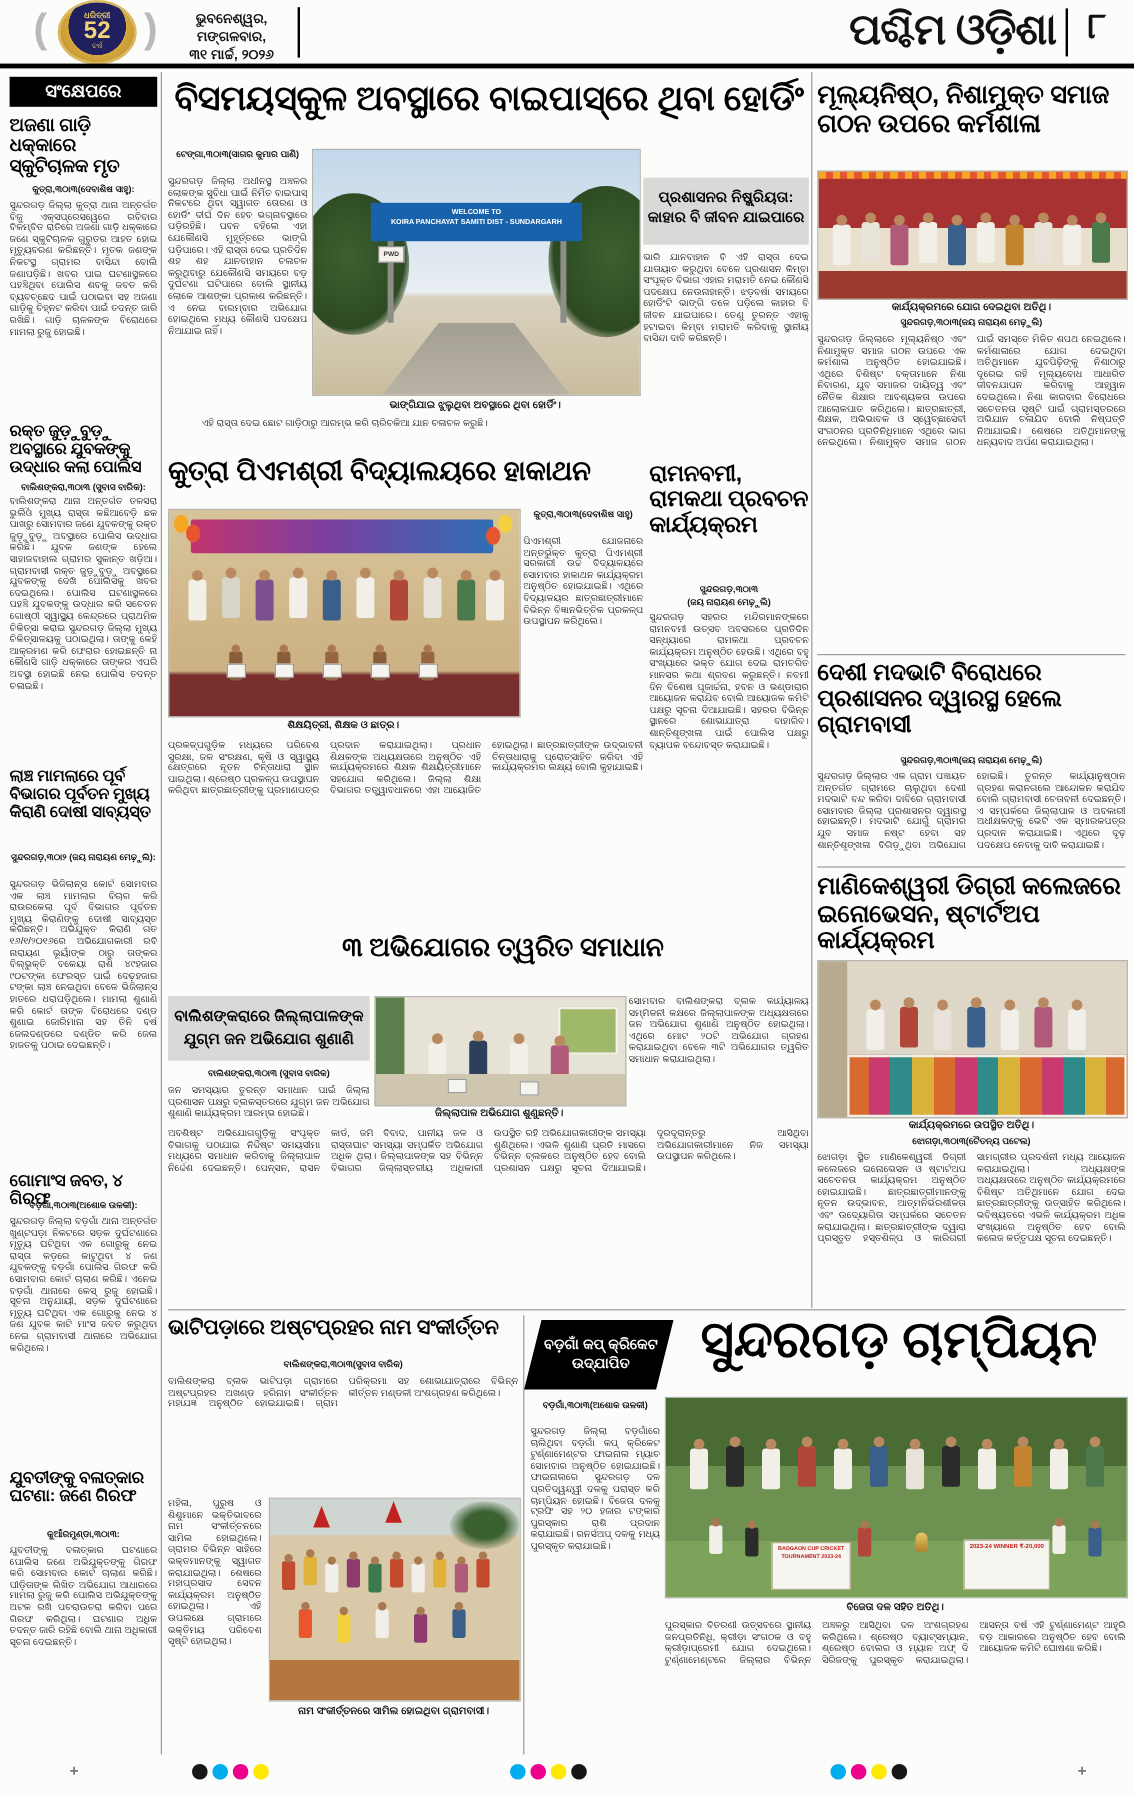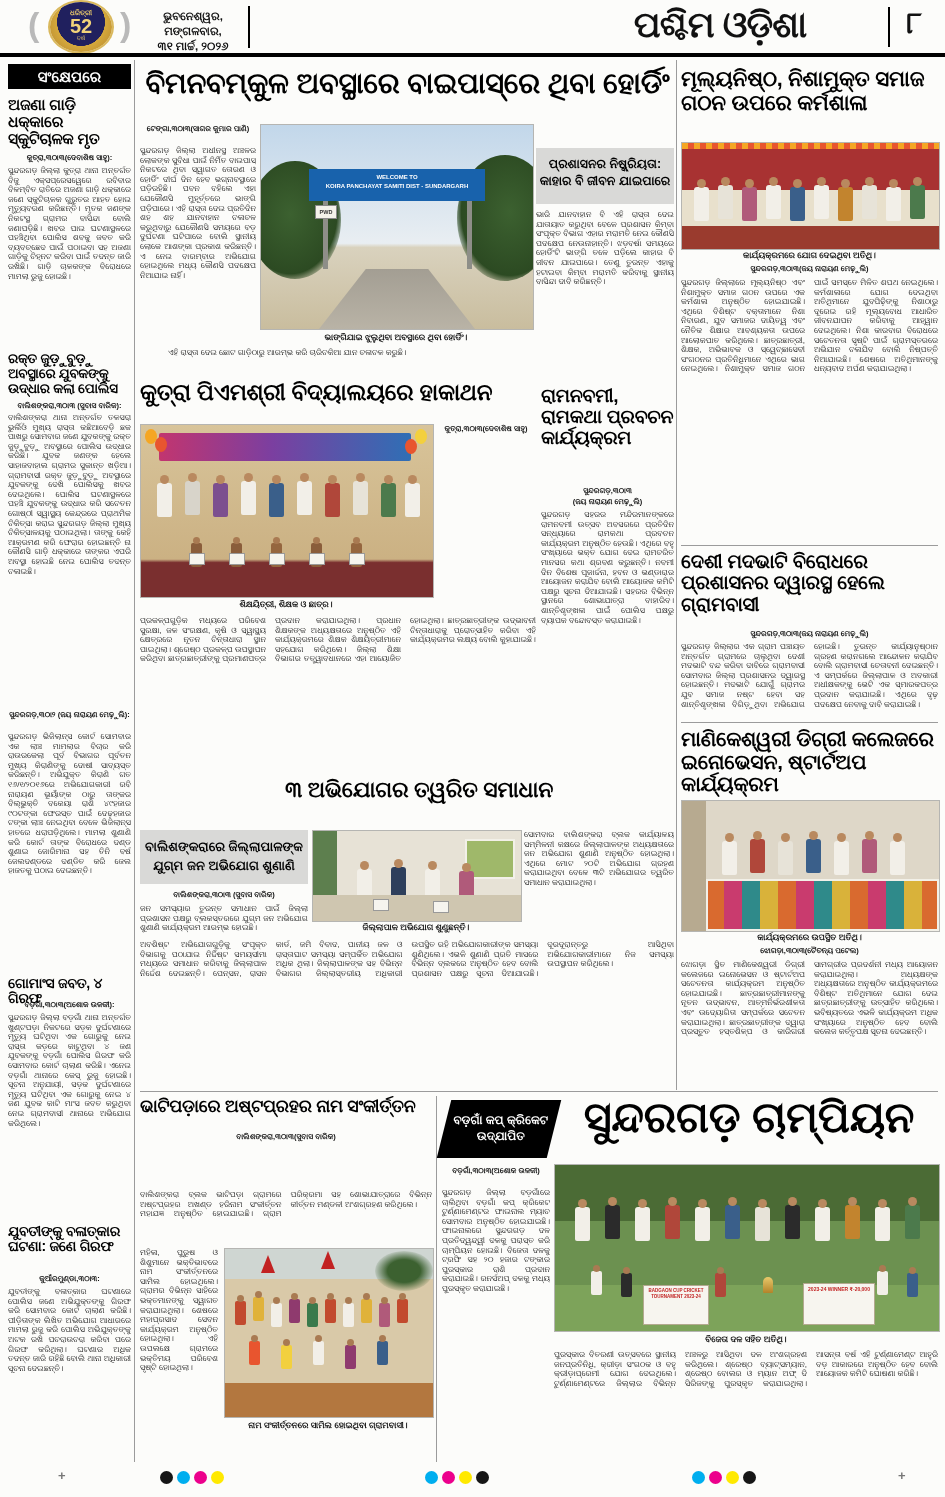--- a/index.html
+++ b/index.html
@@ -46,50 +46,51 @@
       <div class="ctr" style="color:#e8c96a;font-size:7px;font-weight:bold;margin-top:7px;">ଧରିତ୍ରୀ</div>
       <div class="ctr" style="color:#f2d37a;font-size:20px;font-weight:bold;line-height:18px;">52</div>
       <div class="ctr" style="color:#e8c96a;font-size:6px;">ବର୍ଷ</div>
     </div>
   </div>
   <div class="abs ctr" style="left:142px;top:9px;width:102px;">
     <div class="b" style="font-size:11.5px;line-height:15px;">ଭୁବନେଶ୍ୱର, ମଙ୍ଗଳବାର,</div>
     <div class="b" style="font-size:11.5px;line-height:15px;">୩୧ ମାର୍ଚ୍ଚ, ୨୦୨୬</div>
   </div>
   <div class="abs" style="left:248px;top:6px;width:2px;height:42px;background:#000;"></div>
-  <div class="abs" style="left:560px;top:4px;width:320px;text-align:center;font-size:36px;font-weight:bold;letter-spacing:-1px;">ପଶ୍ଚିମ ଓଡ଼ିଶା</div>
+  <div class="abs" style="left:560px;top:4px;width:320px;text-align:right;font-size:36px;font-weight:bold;letter-spacing:-1px;">ପଶ୍ଚିମ ଓଡ଼ିଶା</div>
   <div class="abs" style="left:888px;top:7px;width:2px;height:40px;background:#000;"></div>
   <div class="abs ctr" style="left:892px;top:6px;width:44px;font-size:30px;font-weight:bold;">୮</div>
   <div class="abs" style="left:0;top:53px;width:945px;height:4px;background:#000;"></div>
 
   <div class="abs banner-black" style="left:8px;top:64px;width:123px;height:25px;font-size:15px;line-height:25px;">ସଂକ୍ଷେପରେ</div>
 
   <div class="abs hl" style="left:8px;top:96px;width:123px;height:54px;font-size:15.5px;">ଅଜଣା ଗାଡ଼ି ଧକ୍କାରେ ସ୍କୁଟିଚାଳକ ମୃତ</div>
   <div class="abs byl" style="left:8px;top:153px;width:123px;height:11px;">କୁତ୍ରା,୩୦ା୩(ଦେବାଶିଷ ସାହୁ):</div>
   <div class="abs body" style="left:8px;top:166px;width:123px;height:182px;">ସୁନ୍ଦରଗଡ଼ ଜିଲ୍ଲା କୁତ୍ରା ଥାନା ଅନ୍ତର୍ଗତ ବିଜୁ ଏକ୍ସପ୍ରେସୱେରେ ରବିବାର ବିଳମ୍ବିତ ରାତିରେ ଅଜଣା ଗାଡ଼ି ଧକ୍କାରେ ଜଣେ ସ୍କୁଟିଚାଳକ ଗୁରୁତର ଆହତ ହୋଇ ମୃତ୍ୟୁବରଣ କରିଛନ୍ତି। ମୃତକ ଜଣଙ୍କ ନିକଟସ୍ଥ ଗ୍ରାମର ବାସିନ୍ଦା ବୋଲି ଜଣାପଡ଼ିଛି। ଖବର ପାଇ ଘଟଣାସ୍ଥଳରେ ପହଞ୍ଚିଥିବା ପୋଲିସ ଶବକୁ ଜବତ କରି ବ୍ୟବଚ୍ଛେଦ ପାଇଁ ପଠାଇବା ସହ ଅଜଣା ଗାଡ଼ିକୁ ଚିହ୍ନଟ କରିବା ପାଇଁ ତଦନ୍ତ ଜାରି ରଖିଛି। ଗାଡ଼ି ଚାଳକଙ୍କ ବିରୋଧରେ ମାମଲା ରୁଜୁ ହୋଇଛି।</div>
 
   <div class="abs hl" style="left:8px;top:352px;width:123px;height:48px;font-size:13.5px;">ରକ୍ତ ଜୁଡ଼ୁବୁଡ଼ୁ ଅବସ୍ଥାରେ ଯୁବକଙ୍କୁ ଉଦ୍ଧାର କଲା ପୋଲିସ</div>
   <div class="abs byl" style="left:8px;top:401px;width:123px;height:11px;">ବାଲିଶଙ୍କରା,୩୦ା୩ (ସୁବାସ ବାରିକ):</div>
   <div class="abs body" style="left:8px;top:413px;width:123px;height:222px;">ବାଲିଶଙ୍କରା ଥାନା ଅନ୍ତର୍ଗତ ତଳସରା ଭୁର୍ଲିଓଁ ମୁଖ୍ୟ ରାସ୍ତା କଛିଆବେଡ଼ି ଛକ ପାଖରୁ ସୋମବାର ଜଣେ ଯୁବକଙ୍କୁ ରକ୍ତ ଜୁଡ଼ୁବୁଡ଼ୁ ଅବସ୍ଥାରେ ପୋଲିସ ଉଦ୍ଧାର କରିଛି। ଯୁବକ ଜଣଙ୍କ ହେଲେ ସାହାଜବାହାଲ ଗ୍ରାମର ସୁକାନ୍ତ ଖଡ଼ିଆ। ଗ୍ରାମବାସୀ ରକ୍ତ ଜୁଡ଼ୁବୁଡ଼ୁ ଅବସ୍ଥାରେ ଯୁବକଙ୍କୁ ଦେଖି ପୋଲିସକୁ ଖବର ଦେଇଥିଲେ। ପୋଲିସ ଘଟଣାସ୍ଥଳରେ ପହଞ୍ଚି ଯୁବକଙ୍କୁ ଉଦ୍ଧାର କରି ସଚେତନ ଗୋଷ୍ଠୀ ସ୍ୱାସ୍ଥ୍ୟ କେନ୍ଦ୍ରରେ ପ୍ରାଥମିକ ଚିକିତ୍ସା କରାଇ ସୁନ୍ଦରଗଡ଼ ଜିଲ୍ଲା ମୁଖ୍ୟ ଚିକିତ୍ସାଳୟକୁ ପଠାଇଥିଲା। ତାଙ୍କୁ କେହି ଆକ୍ରମଣ କରି ଫେରାର ହୋଇଛନ୍ତି ନା କୌଣସି ଗାଡ଼ି ଧକ୍କାରେ ତାଙ୍କର ଏପରି ଅବସ୍ଥା ହୋଇଛି ନେଇ ପୋଲିସ ତଦନ୍ତ ଚଳାଇଛି।</div>
 
+  <div class="abs hl" style="left:8px;top:640px;width:123px;height:68px;font-size:13.5px;">ଲାଞ୍ଚ ମାମଲାରେ ପୂର୍ବ ବିଭାଗର ପୂର୍ବତନ ମୁଖ୍ୟ କିରାଣି ଦୋଷୀ ସାବ୍ୟସ୍ତ</div>
   <div class="abs byl" style="left:8px;top:710px;width:123px;height:20px;">ସୁନ୍ଦରଗଡ଼,୩୦ା୨ (ଜୟ ନାରାୟଣ ମେଢ଼ୁଲି):</div>
   <div class="abs body" style="left:8px;top:732px;width:123px;height:240px;">ସୁନ୍ଦରଗଡ଼ ଭିଜିଲାନ୍ସ କୋର୍ଟ ସୋମବାର ଏକ ଲାଞ୍ଚ ମାମଲାର ବିଚାର କରି ରାଉରକେଲା ପୂର୍ବ ବିଭାଗର ପୂର୍ବତନ ମୁଖ୍ୟ କିରାଣିଙ୍କୁ ଦୋଷୀ ସାବ୍ୟସ୍ତ କରିଛନ୍ତି। ଅଭିଯୁକ୍ତ କିରାଣି ଗତ ୧୬/୧/୨୦୧୬ରେ ଅଭିଯୋଗକାରୀ ରବି ନାରାୟଣ ଭୂୟାଁଙ୍କ ଠାରୁ ତାଙ୍କର ବିଲ୍‌ଭୁକ୍ତି ବକେୟା ରାଶି ୪୯ହଜାର ୯୦ଟଙ୍କା ଫେରସ୍ତ ପାଇଁ ଦେଢ଼ହଜାର ଟଙ୍କା ଲାଞ୍ଚ ନେଇଥିବା ବେଳେ ଭିଜିଲାନ୍ସ ହାତରେ ଧରାପଡ଼ିଥିଲେ। ମାମଲା ଶୁଣାଣି କରି କୋର୍ଟ ତାଙ୍କ ବିରୋଧରେ ଦଣ୍ଡ ଶୁଣାଇ ଜୋରିମାନା ସହ ତିନି ବର୍ଷ ଜେଲଦଣ୍ଡରେ ଦଣ୍ଡିତ କରି ଜେଲ ହାଜତକୁ ପଠାଇ ଦେଇଛନ୍ତି।</div>
 
   <div class="abs hl" style="left:8px;top:976px;width:123px;height:22px;font-size:14px;">ଗୋମାଂସ ଜବତ, ୪ ଗିରଫ</div>
   <div class="abs byl" style="left:8px;top:1000px;width:123px;height:11px;">ବଡ଼ଗାଁ,୩୦ା୩(ଅଶୋକ ଉଳକୀ):</div>
   <div class="abs body" style="left:8px;top:1013px;width:123px;height:206px;">ସୁନ୍ଦରଗଡ଼ ଜିଲ୍ଲା ବଡ଼ଗାଁ ଥାନା ଅନ୍ତର୍ଗତ ଖୁଣ୍ଟପଡ଼ା ନିକଟରେ ସଡ଼କ ଦୁର୍ଘଟଣାରେ ମୃତ୍ୟୁ ଘଟିଥିବା ଏକ ଗୋରୁକୁ ନେଇ ରାସ୍ତା କଡ଼ରେ କାଟୁଥିବା ୪ ଜଣ ଯୁବକଙ୍କୁ ବଡ଼ଗାଁ ପୋଲିସ ଗିରଫ କରି ସୋମବାର କୋର୍ଟ ଚାଲାଣ କରିଛି। ଏନେଇ ବଡ଼ଗାଁ ଥାନାରେ କେସ୍ ରୁଜୁ ହୋଇଛି। ସୂଚନା ଅନୁଯାୟୀ, ସଡ଼କ ଦୁର୍ଘଟଣାରେ ମୃତ୍ୟୁ ଘଟିଥିବା ଏକ ଗୋରୁକୁ ନେଇ ୪ ଜଣ ଯୁବକ କାଟି ମାଂସ ଜବତ କରୁଥିବା ନେଇ ଗ୍ରାମବାସୀ ଥାନାରେ ଅଭିଯୋଗ କରିଥିଲେ।</div>
 
   <div class="abs hl" style="left:8px;top:1224px;width:123px;height:48px;font-size:14px;">ଯୁବତୀଙ୍କୁ ବଳାତ୍କାର ଘଟଣା: ଜଣେ ଗିରଫ</div>
   <div class="abs byl" style="left:8px;top:1274px;width:123px;height:11px;">କୁଆଁରମୁଣ୍ଡା,୩୦ା୩:</div>
   <div class="abs body" style="left:8px;top:1287px;width:123px;height:172px;">ଯୁବତୀଙ୍କୁ ବଳାତ୍କାର ଘଟଣାରେ ପୋଲିସ ଜଣେ ଅଭିଯୁକ୍ତଙ୍କୁ ଗିରଫ କରି ସୋମବାର କୋର୍ଟ ଚାଲାଣ କରିଛି। ପୀଡ଼ିତାଙ୍କ ଲିଖିତ ଅଭିଯୋଗ ଆଧାରରେ ମାମଲା ରୁଜୁ କରି ପୋଲିସ ଅଭିଯୁକ୍ତଙ୍କୁ ଅଟକ ରଖି ପଚରାଉଚରା କରିବା ପରେ ଗିରଫ କରିଥିଲା। ଘଟଣାର ଅଧିକ ତଦନ୍ତ ଜାରି ରହିଛି ବୋଲି ଥାନା ଅଧିକାରୀ ସୂଚନା ଦେଇଛନ୍ତି।</div>
 
   <div class="abs rule-v" style="left:134px;top:60px;height:1402px;"></div>
   <div class="abs rule-v" style="left:676px;top:60px;height:1030px;"></div>
 
-  <div class="abs hl ctr" style="left:140px;top:68px;width:535px;height:50px;font-size:29px;">ବିମନବମ୍କୁଳ ଅବସ୍ଥାରେ ବାଇପାସ୍‌ରେ ଥିବା ହୋର୍ଡିଂ</div>
+  <div class="abs hl ctr" style="left:140px;top:68px;width:535px;height:50px;font-size:29px;">ବିସମୟସ୍କୁଳ ଅବସ୍ଥାରେ ବାଇପାସ୍‌ରେ ଥିବା ହୋର୍ଡିଂ</div>
   <div class="abs byl" style="left:140px;top:124px;width:116px;height:20px;">ଟେଙ୍ଗା,୩୦ା୩(ସାଗର କୁମାର ପାଣି)</div>
   <div class="abs body" style="left:140px;top:146px;width:116px;height:198px;">ସୁନ୍ଦରଗଡ଼ ଜିଲ୍ଲା ଅଧୀନସ୍ଥ ଅଞ୍ଚଳର ଲୋକଙ୍କ ସୁବିଧା ପାଇଁ ନିର୍ମିତ ବାଇପାସ୍ ନିକଟରେ ଥିବା ସ୍ୱାଗତ ତୋରଣ ଓ ହୋର୍ଡିଂ ଦୀର୍ଘ ଦିନ ହେବ ଭଗ୍ନାବସ୍ଥାରେ ପଡ଼ିରହିଛି। ପବନ ବହିଲେ ଏହା ଯେକୌଣସି ମୁହୂର୍ତ୍ତରେ ଭାଙ୍ଗି ପଡ଼ିପାରେ। ଏହି ରାସ୍ତା ଦେଇ ପ୍ରତିଦିନ ଶହ ଶହ ଯାନବାହାନ ଚଳାଚଳ କରୁଥିବାରୁ ଯେକୌଣସି ସମୟରେ ବଡ଼ ଦୁର୍ଘଟଣା ଘଟିପାରେ ବୋଲି ସ୍ଥାନୀୟ ଲୋକେ ଆଶଙ୍କା ପ୍ରକାଶ କରିଛନ୍ତି। ଏ ନେଇ ବାରମ୍ବାର ଅଭିଯୋଗ ହୋଇଥିଲେ ମଧ୍ୟ କୌଣସି ପଦକ୍ଷେପ ନିଆଯାଇ ନାହିଁ।</div>
 
   <div class="photo" style="left:260px;top:124px;width:272px;height:204px;background:linear-gradient(#c2d7ea,#e9eef2 58%,#d9d2be 60%,#c9bd9e 100%);">
     <div class="abs" style="left:-12px;top:36px;width:92px;height:118px;border-radius:50%;background:radial-gradient(ellipse at 45% 45%,#3c6130 0%,#2c4a22 65%,rgba(44,74,34,0) 78%);"></div>
     <div class="abs" style="left:196px;top:30px;width:96px;height:126px;border-radius:50%;background:radial-gradient(ellipse at 55% 45%,#3c6130 0%,#2c4a22 65%,rgba(44,74,34,0) 78%);"></div>
     <div class="abs" style="left:58px;top:144px;width:156px;height:60px;background:linear-gradient(#a39e93,#b9b3a6);clip-path:polygon(30% 0,70% 0,100% 100%,0 100%);"></div>
     <div class="pole" style="left:62px;top:58px;height:86px;"></div>
     <div class="pole" style="left:206px;top:58px;height:86px;"></div>
     <div class="signbar" style="left:48px;top:44px;width:176px;height:28px;font-size:6px;line-height:9px;padding-top:4px;">
@@ -132,20 +133,21 @@
     <i class="pps" style="left:170px;top:118px;background:#8a5d3b;"></i>
     <i class="pps" style="left:210px;top:118px;background:#95663f;"></i>
     <span class="cert" style="left:48px;top:128px;"></span>
     <span class="cert" style="left:88px;top:128px;"></span>
     <span class="cert" style="left:128px;top:128px;"></span>
     <span class="cert" style="left:168px;top:128px;"></span>
     <span class="cert" style="left:208px;top:128px;"></span>
   </div>
   <div class="abs cap" style="left:140px;top:599px;width:292px;height:12px;">ଶିକ୍ଷୟିତ୍ରୀ, ଶିକ୍ଷକ ଓ ଛାତ୍ର।</div>
   <div class="abs byl" style="left:436px;top:424px;width:100px;height:20px;">କୁତ୍ରା,୩୦ା୩(ଦେବାଶିଷ ସାହୁ)</div>
+  <div class="abs body" style="left:436px;top:446px;width:100px;height:164px;">ପିଏମଶ୍ରୀ ଯୋଜନାରେ ଅନ୍ତର୍ଭୁକ୍ତ କୁତ୍ରା ପିଏମଶ୍ରୀ ସରକାରୀ ଉଚ୍ଚ ବିଦ୍ୟାଳୟରେ ସୋମବାର ହାକାଥନ କାର୍ଯ୍ୟକ୍ରମ ଅନୁଷ୍ଠିତ ହୋଇଯାଇଛି। ଏଥିରେ ବିଦ୍ୟାଳୟର ଛାତ୍ରଛାତ୍ରୀମାନେ ବିଭିନ୍ନ ବିଜ୍ଞାନଭିତ୍ତିକ ପ୍ରକଳ୍ପ ଉପସ୍ଥାପନ କରିଥିଲେ।</div>
   <div class="abs body c3" style="left:140px;top:616px;width:396px;height:154px;">ପ୍ରକଳ୍ପଗୁଡ଼ିକ ମଧ୍ୟରେ ପରିବେଶ ସୁରକ୍ଷା, ଜଳ ସଂରକ୍ଷଣ, କୃଷି ଓ ସ୍ୱାସ୍ଥ୍ୟ କ୍ଷେତ୍ରରେ ନୂତନ ଚିନ୍ତାଧାରା ସ୍ଥାନ ପାଇଥିଲା। ଶ୍ରେଷ୍ଠ ପ୍ରକଳ୍ପ ଉପସ୍ଥାପନ କରିଥିବା ଛାତ୍ରଛାତ୍ରୀଙ୍କୁ ପ୍ରମାଣପତ୍ର ପ୍ରଦାନ କରାଯାଇଥିଲା। ପ୍ରଧାନ ଶିକ୍ଷକଙ୍କ ଅଧ୍ୟକ୍ଷତାରେ ଅନୁଷ୍ଠିତ ଏହି କାର୍ଯ୍ୟକ୍ରମରେ ଶିକ୍ଷକ ଶିକ୍ଷୟିତ୍ରୀମାନେ ସହଯୋଗ କରିଥିଲେ। ଜିଲ୍ଲା ଶିକ୍ଷା ବିଭାଗର ତତ୍ତ୍ୱାବଧାନରେ ଏହା ଆୟୋଜିତ ହୋଇଥିଲା। ଛାତ୍ରଛାତ୍ରୀଙ୍କ ଉଦ୍ଭାବନୀ ଚିନ୍ତାଧାରାକୁ ପ୍ରୋତ୍ସାହିତ କରିବା ଏହି କାର୍ଯ୍ୟକ୍ରମର ଲକ୍ଷ୍ୟ ବୋଲି କୁହାଯାଇଛି।</div>
 
   <div class="abs hl" style="left:541px;top:386px;width:133px;height:96px;font-size:19px;">ରାମନବମୀ, ରାମକଥା ପ୍ରବଚନ କାର୍ଯ୍ୟକ୍ରମ</div>
   <div class="abs byl" style="left:541px;top:486px;width:133px;height:10px;">ସୁନ୍ଦରଗଡ଼,୩୦ା୩</div>
   <div class="abs byl" style="left:541px;top:497px;width:133px;height:10px;">(ଜୟ ନାରାୟଣ ମେଢ଼ୁଲି)</div>
   <div class="abs body" style="left:541px;top:510px;width:133px;height:258px;">ସୁନ୍ଦରଗଡ଼ ସହରର ମନ୍ଦିରମାନଙ୍କରେ ରାମନବମୀ ଉତ୍ସବ ଅବସରରେ ପ୍ରତିଦିନ ସନ୍ଧ୍ୟାରେ ରାମକଥା ପ୍ରବଚନ କାର୍ଯ୍ୟକ୍ରମ ଅନୁଷ୍ଠିତ ହେଉଛି। ଏଥିରେ ବହୁ ସଂଖ୍ୟାରେ ଭକ୍ତ ଯୋଗ ଦେଇ ରାମଚରିତ ମାନସର କଥା ଶ୍ରବଣ କରୁଛନ୍ତି। ନବମୀ ଦିନ ବିଶେଷ ପୂଜାର୍ଚ୍ଚନା, ହବନ ଓ ଭଣ୍ଡାରାର ଆୟୋଜନ କରାଯିବ ବୋଲି ଆୟୋଜକ କମିଟି ପକ୍ଷରୁ ସୂଚନା ଦିଆଯାଇଛି। ସହରର ବିଭିନ୍ନ ସ୍ଥାନରେ ଶୋଭାଯାତ୍ରା ବାହାରିବ। ଶାନ୍ତିଶୃଙ୍ଖଳା ପାଇଁ ପୋଲିସ ପକ୍ଷରୁ ବ୍ୟାପକ ବନ୍ଦୋବସ୍ତ କରାଯାଇଛି।</div>
 
   <div class="abs hl ctr" style="left:165px;top:778px;width:508px;height:42px;font-size:22px;">୩ ଅଭିଯୋଗର ତ୍ୱରିତ ସମାଧାନ</div>
   <div class="abs graybox" style="left:140px;top:830px;width:168px;height:54px;font-size:13px;line-height:19px;padding-top:7px;box-sizing:border-box;">
     <div>ବାଲିଶଙ୍କରାରେ ଜିଲ୍ଲାପାଳଙ୍କ</div>
@@ -166,21 +168,21 @@
     <span class="cert" style="left:120px;top:70px;"></span>
   </div>
   <div class="abs cap" style="left:312px;top:922px;width:208px;height:12px;">ଜିଲ୍ଲାପାଳ ଅଭିଯୋଗ ଶୁଣୁଛନ୍ତି।</div>
   <div class="abs body" style="left:524px;top:830px;width:150px;height:104px;">ସୋମବାର ବାଲିଶଙ୍କରା ବ୍ଲକ କାର୍ଯ୍ୟାଳୟ ସମ୍ମିଳନୀ କକ୍ଷରେ ଜିଲ୍ଲାପାଳଙ୍କ ଅଧ୍ୟକ୍ଷତାରେ ଜନ ଅଭିଯୋଗ ଶୁଣାଣି ଅନୁଷ୍ଠିତ ହୋଇଥିଲା। ଏଥିରେ ମୋଟ ୨୦ଟି ଅଭିଯୋଗ ଗ୍ରହଣ କରାଯାଇଥିବା ବେଳେ ୩ଟି ଅଭିଯୋଗର ତ୍ୱରିତ ସମାଧାନ କରାଯାଇଥିଲା।</div>
   <div class="abs body c4" style="left:140px;top:940px;width:534px;height:148px;">ଅବଶିଷ୍ଟ ଅଭିଯୋଗଗୁଡ଼ିକୁ ସଂପୃକ୍ତ ବିଭାଗକୁ ପଠାଯାଇ ନିର୍ଦ୍ଦିଷ୍ଟ ସମୟସୀମା ମଧ୍ୟରେ ସମାଧାନ କରିବାକୁ ଜିଲ୍ଲାପାଳ ନିର୍ଦ୍ଦେଶ ଦେଇଛନ୍ତି। ପେନ୍‌ସନ, ରାସନ କାର୍ଡ, ଜମି ବିବାଦ, ପାନୀୟ ଜଳ ଓ ରାସ୍ତାଘାଟ ସମସ୍ୟା ସମ୍ପର୍କିତ ଅଭିଯୋଗ ଅଧିକ ଥିଲା। ଜିଲ୍ଲାପାଳଙ୍କ ସହ ବିଭିନ୍ନ ବିଭାଗର ଜିଲ୍ଲାସ୍ତରୀୟ ଅଧିକାରୀ ଉପସ୍ଥିତ ରହି ଅଭିଯୋଗକାରୀଙ୍କ ସମସ୍ୟା ଶୁଣିଥିଲେ। ଏଭଳି ଶୁଣାଣି ପ୍ରତି ମାସରେ ବିଭିନ୍ନ ବ୍ଲକରେ ଅନୁଷ୍ଠିତ ହେବ ବୋଲି ପ୍ରଶାସନ ପକ୍ଷରୁ ସୂଚନା ଦିଆଯାଇଛି। ଦୂରଦୂରାନ୍ତରୁ ଆସିଥିବା ଅଭିଯୋଗକାରୀମାନେ ନିଜ ସମସ୍ୟା ଉପସ୍ଥାପନ କରିଥିଲେ।</div>
 
   <div class="abs rule-h" style="left:140px;top:1091px;width:798px;"></div>
 
   <div class="abs hl" style="left:140px;top:1097px;width:292px;height:32px;font-size:17.5px;">ଭାଟିପଡ଼ାରେ ଅଷ୍ଟପ୍ରହର ନାମ ସଂକୀର୍ତ୍ତନ</div>
   <div class="abs byl" style="left:140px;top:1132px;width:292px;height:11px;">ବାଲିଶଙ୍କରା,୩୦ା୩(ସୁବାସ ବାରିକ)</div>
-  <div class="abs body c2" style="left:140px;top:1146px;width:292px;height:96px;margin-top:44px;">ବାଲିଶଙ୍କରା ବ୍ଲକ ଭାଟିପଡ଼ା ଗ୍ରାମରେ ଅଷ୍ଟପ୍ରହର ଅଖଣ୍ଡ ହରିନାମ ସଂକୀର୍ତ୍ତନ ମହାଯଜ୍ଞ ଅନୁଷ୍ଠିତ ହୋଇଯାଇଛି। ଗ୍ରାମ ପରିକ୍ରମା ସହ ଶୋଭାଯାତ୍ରାରେ ବିଭିନ୍ନ କୀର୍ତ୍ତନ ମଣ୍ଡଳୀ ଅଂଶଗ୍ରହଣ କରିଥିଲେ।</div>
+  <div class="abs body c2" style="left:140px;top:1146px;width:292px;height:96px;">ବାଲିଶଙ୍କରା ବ୍ଲକ ଭାଟିପଡ଼ା ଗ୍ରାମରେ ଅଷ୍ଟପ୍ରହର ଅଖଣ୍ଡ ହରିନାମ ସଂକୀର୍ତ୍ତନ ମହାଯଜ୍ଞ ଅନୁଷ୍ଠିତ ହୋଇଯାଇଛି। ଗ୍ରାମ ପରିକ୍ରମା ସହ ଶୋଭାଯାତ୍ରାରେ ବିଭିନ୍ନ କୀର୍ତ୍ତନ ମଣ୍ଡଳୀ ଅଂଶଗ୍ରହଣ କରିଥିଲେ।</div>
   <div class="abs body" style="left:140px;top:1248px;width:78px;height:212px;">ମହିଳା, ପୁରୁଷ ଓ ଶିଶୁମାନେ ଭକ୍ତିଭାବରେ ନାମ ସଂକୀର୍ତ୍ତନରେ ସାମିଲ ହୋଇଥିଲେ। ଗ୍ରାମର ବିଭିନ୍ନ ସାହିରେ ଭକ୍ତମାନଙ୍କୁ ସ୍ୱାଗତ କରାଯାଇଥିଲା। ଶେଷରେ ମହାପ୍ରସାଦ ସେବନ କାର୍ଯ୍ୟକ୍ରମ ଅନୁଷ୍ଠିତ ହୋଇଥିଲା। ଏହି ଉପଲକ୍ଷେ ଗ୍ରାମରେ ଭକ୍ତିମୟ ପରିବେଶ ସୃଷ୍ଟି ହୋଇଥିଲା।</div>
 
   <div class="photo" style="left:224px;top:1248px;width:208px;height:168px;background:linear-gradient(#cfd6d2 0 18%,#d9c9a8 18% 80%,#b3773f 80%);">
     <div class="abs" style="left:150px;top:2px;width:58px;height:40px;border-radius:50%;background:radial-gradient(ellipse,#3c6130 40%,rgba(60,97,48,0) 75%);"></div>
     <div class="abs" style="left:36px;top:6px;width:0;height:0;border-left:7px solid transparent;border-right:7px solid transparent;border-bottom:18px solid #c22222;"></div>
     <div class="abs" style="left:96px;top:2px;width:0;height:0;border-left:7px solid transparent;border-right:7px solid transparent;border-bottom:18px solid #c22222;"></div>
     <i class="pps" style="left:10px;top:52px;background:#c24a2e;"></i>
     <i class="pps" style="left:28px;top:48px;background:#e0b23a;"></i>
     <i class="pps" style="left:46px;top:54px;background:#f2efe8;"></i>
     <i class="pps" style="left:64px;top:50px;background:#8f3a6e;"></i>

